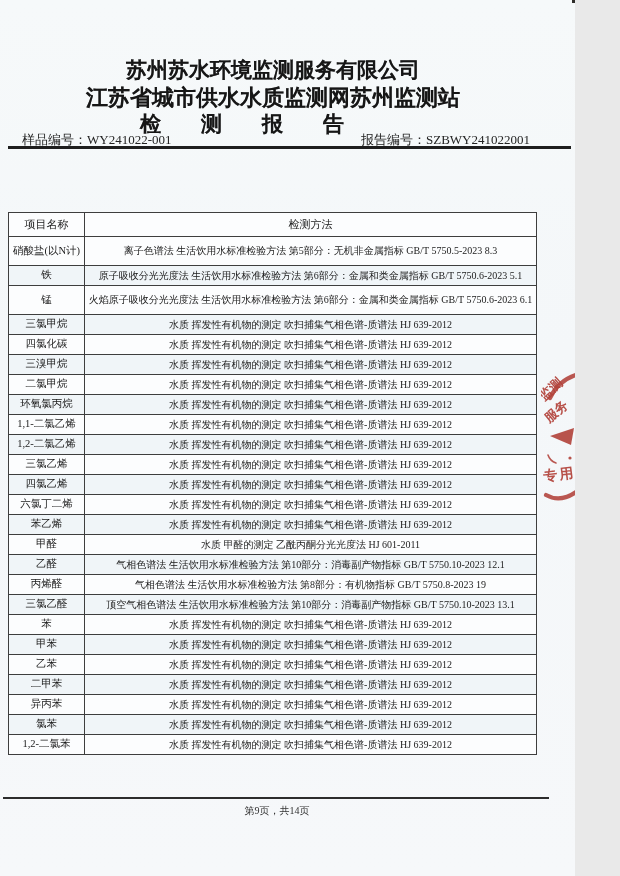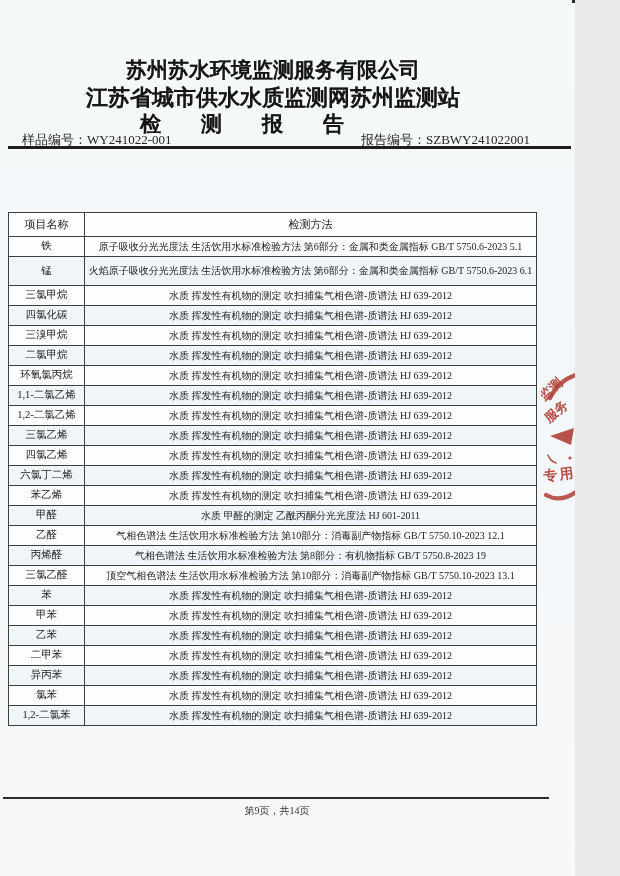--- a/index.html
+++ b/index.html
@@ -70,20 +70,24 @@
         <col class="c1">
         <col>
       </colgroup>
     <thead>
       <tr>
         <th>项目名称</th>
         <th>检测方法</th>
       </tr>
     </thead>
     <tbody id="report-rows">
+        <tr class="tall">
+          <td class="name">硝酸盐(以N计)</td>
+          <td class="method">离子色谱法 生活饮用水标准检验方法 第5部分：无机非金属指标 GB/T 5750.5-2023 8.3</td>
+        </tr>
         <tr class="normal">
           <td class="name">铁</td>
           <td class="method">原子吸收分光光度法 生活饮用水标准检验方法 第6部分：金属和类金属指标 GB/T 5750.6-2023 5.1</td>
         </tr>
         <tr class="tall">
           <td class="name">锰</td>
           <td class="method">火焰原子吸收分光光度法 生活饮用水标准检验方法 第6部分：金属和类金属指标 GB/T 5750.6-2023 6.1</td>
         </tr>
         <tr class="normal">
           <td class="name">三氯甲烷</td>

